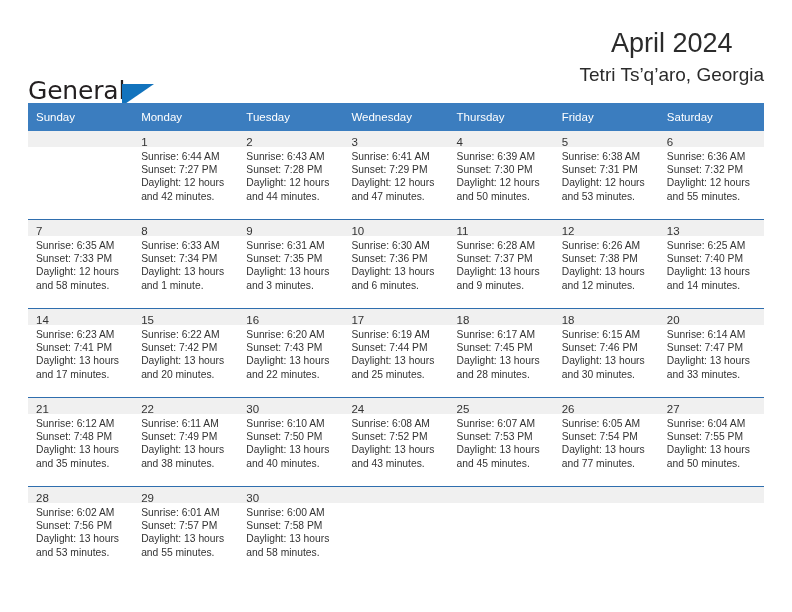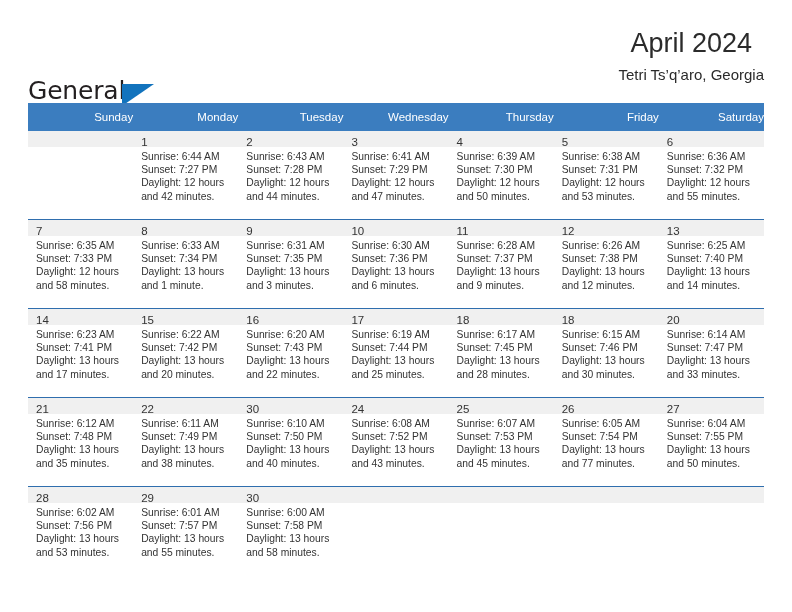--- a/index.html
+++ b/index.html
@@ -73,21 +73,21 @@
     top: 0;
     text-align: center;
   }
   .cal-title {
     font-size: 27px;
     color: #2b2b2b;
     line-height: 34px;
     white-space: nowrap;
   }
   .cal-subtitle {
-    font-size: 15px;
+    font-size: 19px;
     color: #2b2b2b;
     line-height: 22px;
     margin-top: 4px;
     white-space: nowrap;
   }
 
   
   .calendar {
     position: absolute;
     left: 28px;
@@ -95,21 +95,21 @@
     width: 736px;
     border-collapse: collapse;
     table-layout: fixed;
   }
 
   .calendar th {
     background: #3b7dbf;
     color: #ffffff;
     font-weight: normal;
     font-size: 11.5px;
-    text-align: right;
+    text-align: left;
     padding: 5px 0 5px 8px;
     height: 18px;
     vertical-align: middle;
   }
 
   .calendar td {
     vertical-align: top;
     padding: 0;
     width: 105.14px;
     border-top: 1.4px solid #2f6eae;

